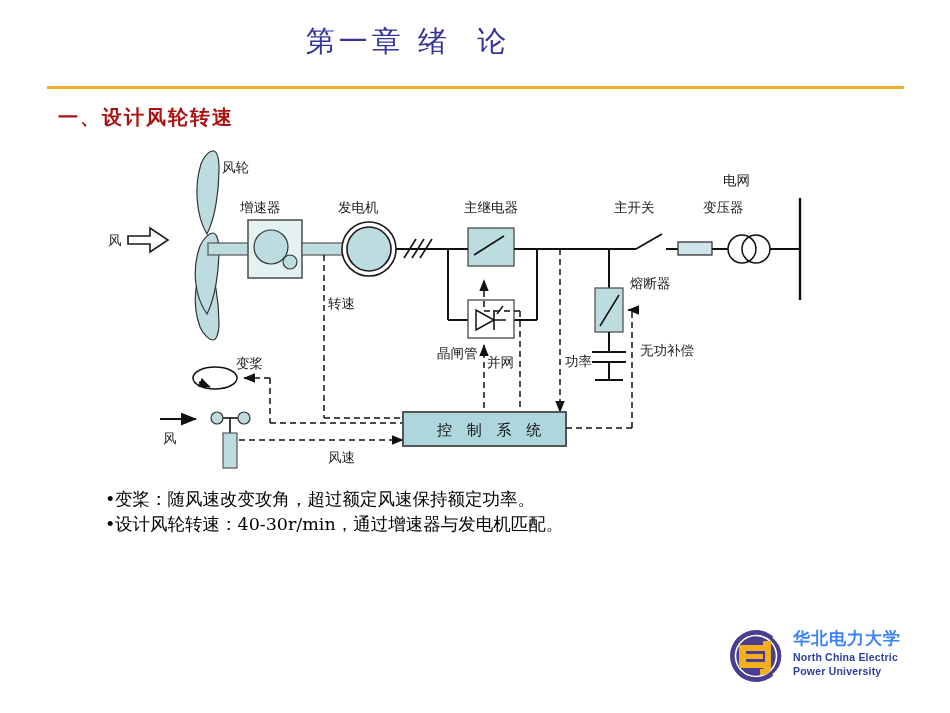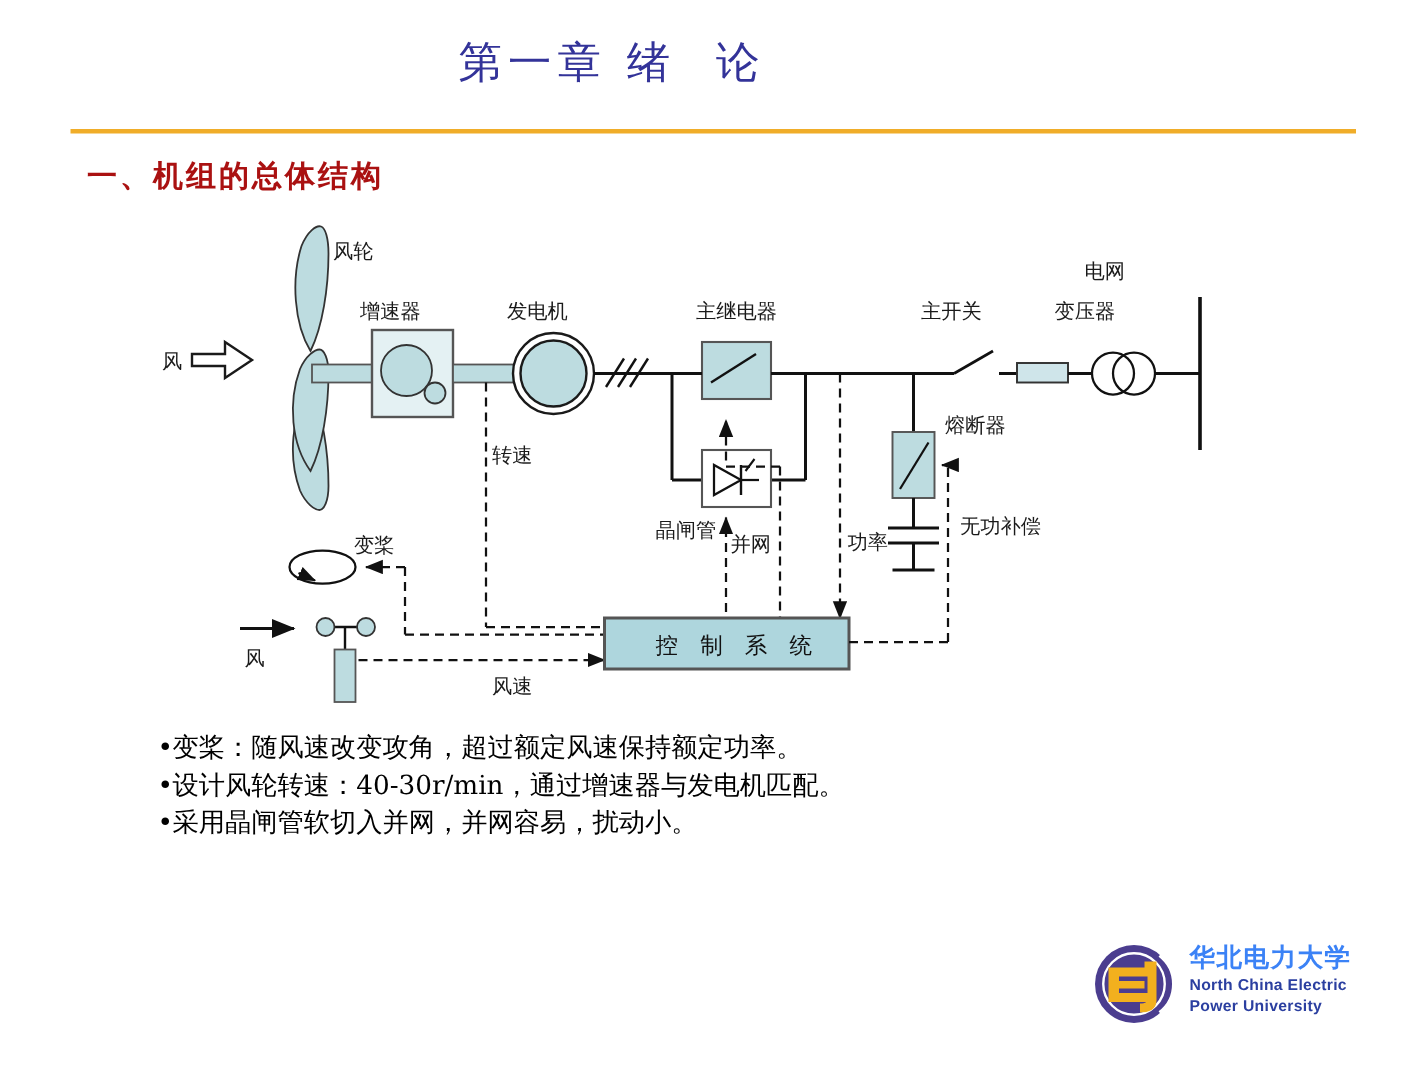--- a/index.html
+++ b/index.html
@@ -104,21 +104,21 @@
 
   
   .dl { font-family: "DejaVu Serif", "Liberation Serif", serif; font-size: 13.5px; fill: #1a1a1a; }
   .dl-ctrl { font-family: "DejaVu Serif", "Liberation Serif", serif; font-size: 15px; fill: #111; letter-spacing: 5px; }
 </style>
 </head>
 <body>
 
 <div id="slide-title">第一章 绪  论</div>
 <div id="title-rule"></div>
-<div id="section-heading">一、机组的总体结构</div>
+<div id="section-heading">一、设计风轮转速</div>
 
 <div id="diagram">
 <svg width="950" height="345" viewBox="0 0 950 345" xmlns="http://www.w3.org/2000/svg">
   <defs>
     <marker id="arr" markerWidth="9" markerHeight="9" refX="7.5" refY="3.2" orient="auto">
       <path d="M0,0 L8,3.2 L0,6.4 z" fill="#111"></path>
     </marker>
     <marker id="arrb" markerWidth="9" markerHeight="9" refX="7.5" refY="3.2" orient="auto">
       <path d="M0,0 L8,3.2 L0,6.4 z" fill="#111"></path>
     </marker>
@@ -291,21 +291,20 @@
 
   <g>
     <line x1="566" y1="288" x2="632" y2="288" stroke="#111" stroke-width="1.5" stroke-dasharray="6,4"></line>
   </g>
 </svg>
 </div>
 
 <div id="bullet-list">
   <div class="bullet-line"><span class="bullet-dot">•</span><span>变桨：随风速改变攻角，超过额定风速保持额定功率。</span></div>
   <div class="bullet-line"><span class="bullet-dot">•</span><span>设计风轮转速：40-30r/min，通过增速器与发电机匹配。</span></div>
-  <div class="bullet-line"><span class="bullet-dot">•</span><span>采用晶闸管软切入并网，并网容易，扰动小。</span></div>
 </div>
 
 <div id="logo">
   <div id="logo-mark">
     <svg width="60" height="58" viewBox="0 0 60 58" xmlns="http://www.w3.org/2000/svg">
       <circle cx="29" cy="29" r="26" fill="#4b3d8f"></circle>
       <circle cx="29" cy="29" r="20.5" fill="none" stroke="#ffffff" stroke-width="1.6"></circle>
       <path d="M12,18 L40,18 L40,24 L19,24 L19,27 L36,27 L36,32 L19,32 L19,35 L41,35 L41,41 L12,41 Z" fill="#f2b01e"></path>
       <path d="M36,14 L44,14 L44,40 C44,46 39,48 33,48 L33,42 C37,42 38,41 38,38 L38,20 L36,20 Z" fill="#f2b01e"></path>
       <path d="M46,10 A24,24 0 0 1 46,48" fill="none" stroke="#ffffff" stroke-width="2"></path>

